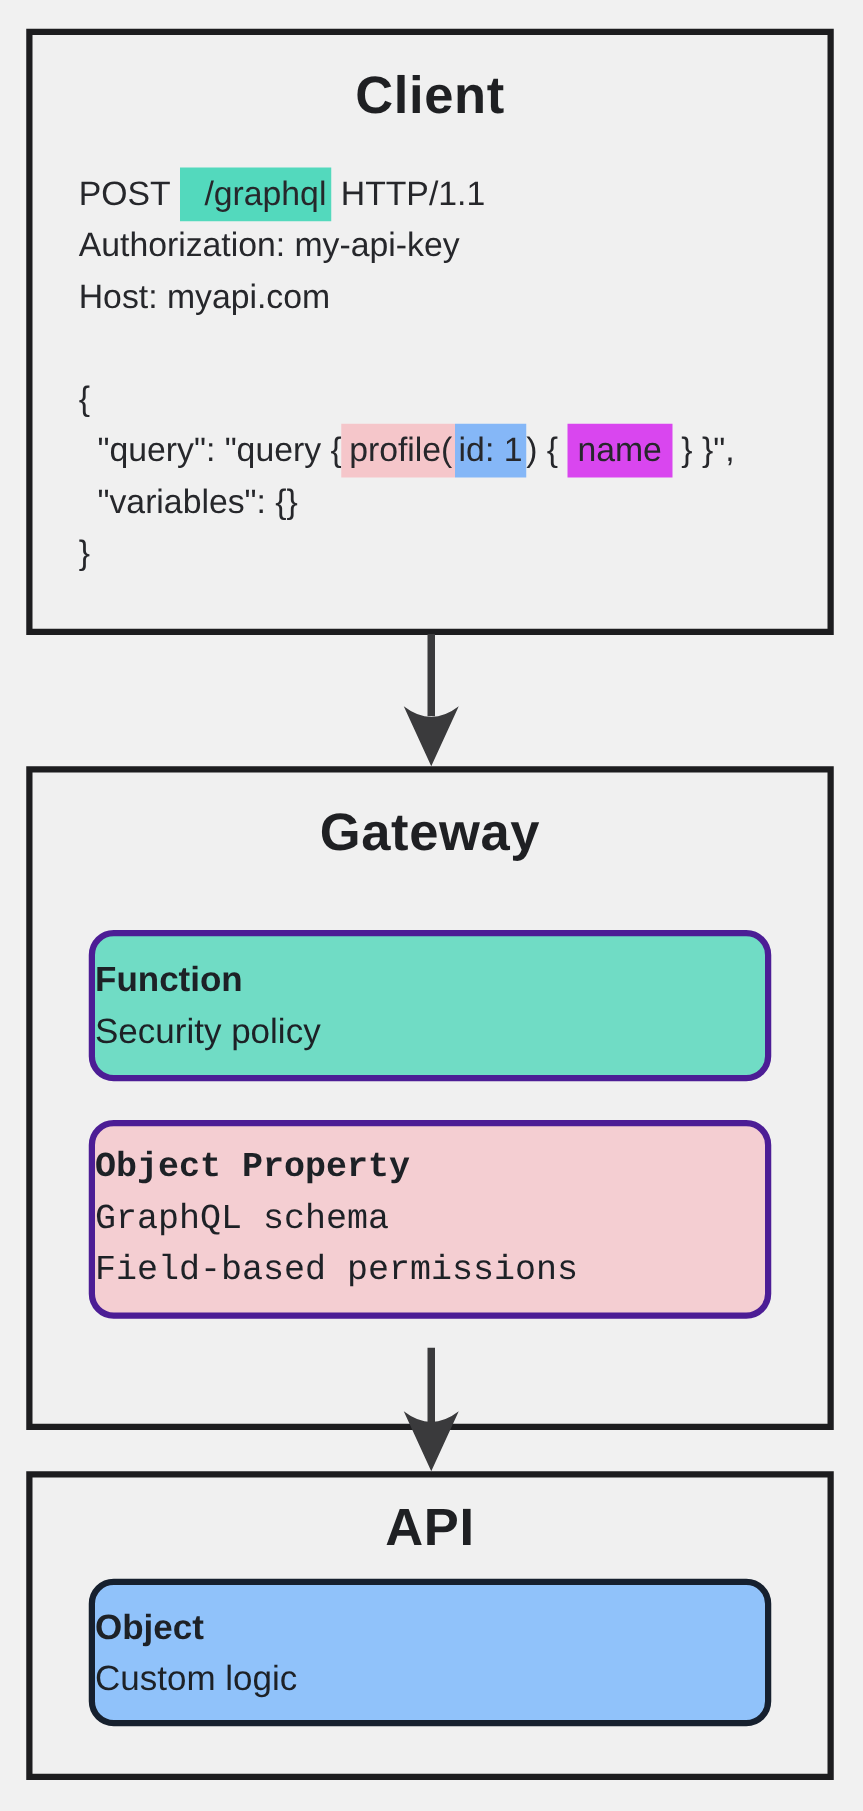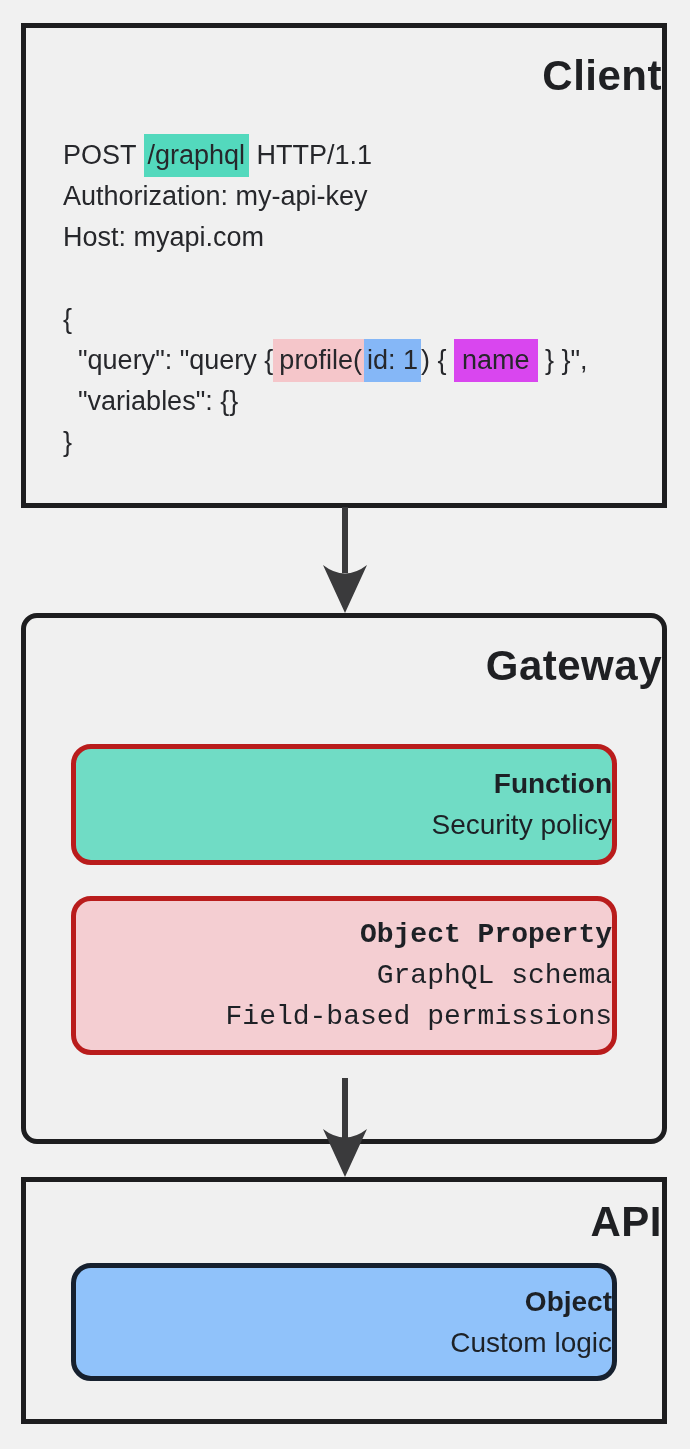--- a/index.html
+++ b/index.html
@@ -13,53 +13,53 @@
   }
   .node {
     position: absolute;
     left: 21px;
     width: 646px;
     box-sizing: border-box;
     border: 5px solid #1d1d1f;
     background: #f0f0f0;
   }
   .node-client  { top: 23px;   height: 485px; padding-top: 22px; }
-  .node-gateway { top: 613px;  height: 531px; padding-top: 22px; border-radius: 16px; }
+  .node-gateway { top: 613px;  height: 531px; padding-top: 22px; }
   .node-api     { top: 1177px; height: 247px; padding-top: 14px; }
   .node-title {
-    text-align: right;
+    text-align: center;
     font-weight: bold;
     font-size: 42px;
     line-height: 52px;
     color: #1f2023;
     letter-spacing: 0.5px;
   }
   .code {
     margin-top: 33px;
     padding-left: 37px;
     font-size: 27px;
     line-height: 41px;
     color: #26272b;
   }
   .code-line { white-space: pre; }
   .hl {
     display: inline;
-    padding: 6px 4px 7px 4px;
+    padding: 6px 4px 7px 20px;
   }
   .hl-teal  { background: #53d9bd; }
   .hl-pink  { background: #f5c6ca; padding-left: 6px; padding-right: 2px; }
   .hl-pink-name { background: #d946ef; padding-left: 8px; padding-right: 8px; }
   .hl-blue  { background: #85b7f7; padding-left: 3px; padding-right: 3px; }
   .card {
     width: 546px;
     margin: 0 auto;
     box-sizing: border-box;
-    border: 5px solid #b91c1c;
+    border: 5px solid #4c1d95;
     border-radius: 20px;
-    text-align: right;
+    text-align: left;
     font-size: 28px;
     line-height: 41px;
     color: #1d2126;
   }
   .card-teal { background: #70dcc5; margin-top: 52px; padding: 14px 0 15px 0; }
   .card-pink { background: #f4ced2; margin-top: 31px; padding: 13px 0 13px 0; font-family: Liberation Mono, monospace; }
   .card-blue { background: #90c2fa; margin-top: 15px; padding: 13px 0 13px 0; border-color: #16202e; }
   .card-title { font-weight: bold; }
   .arrow {
     position: absolute;

